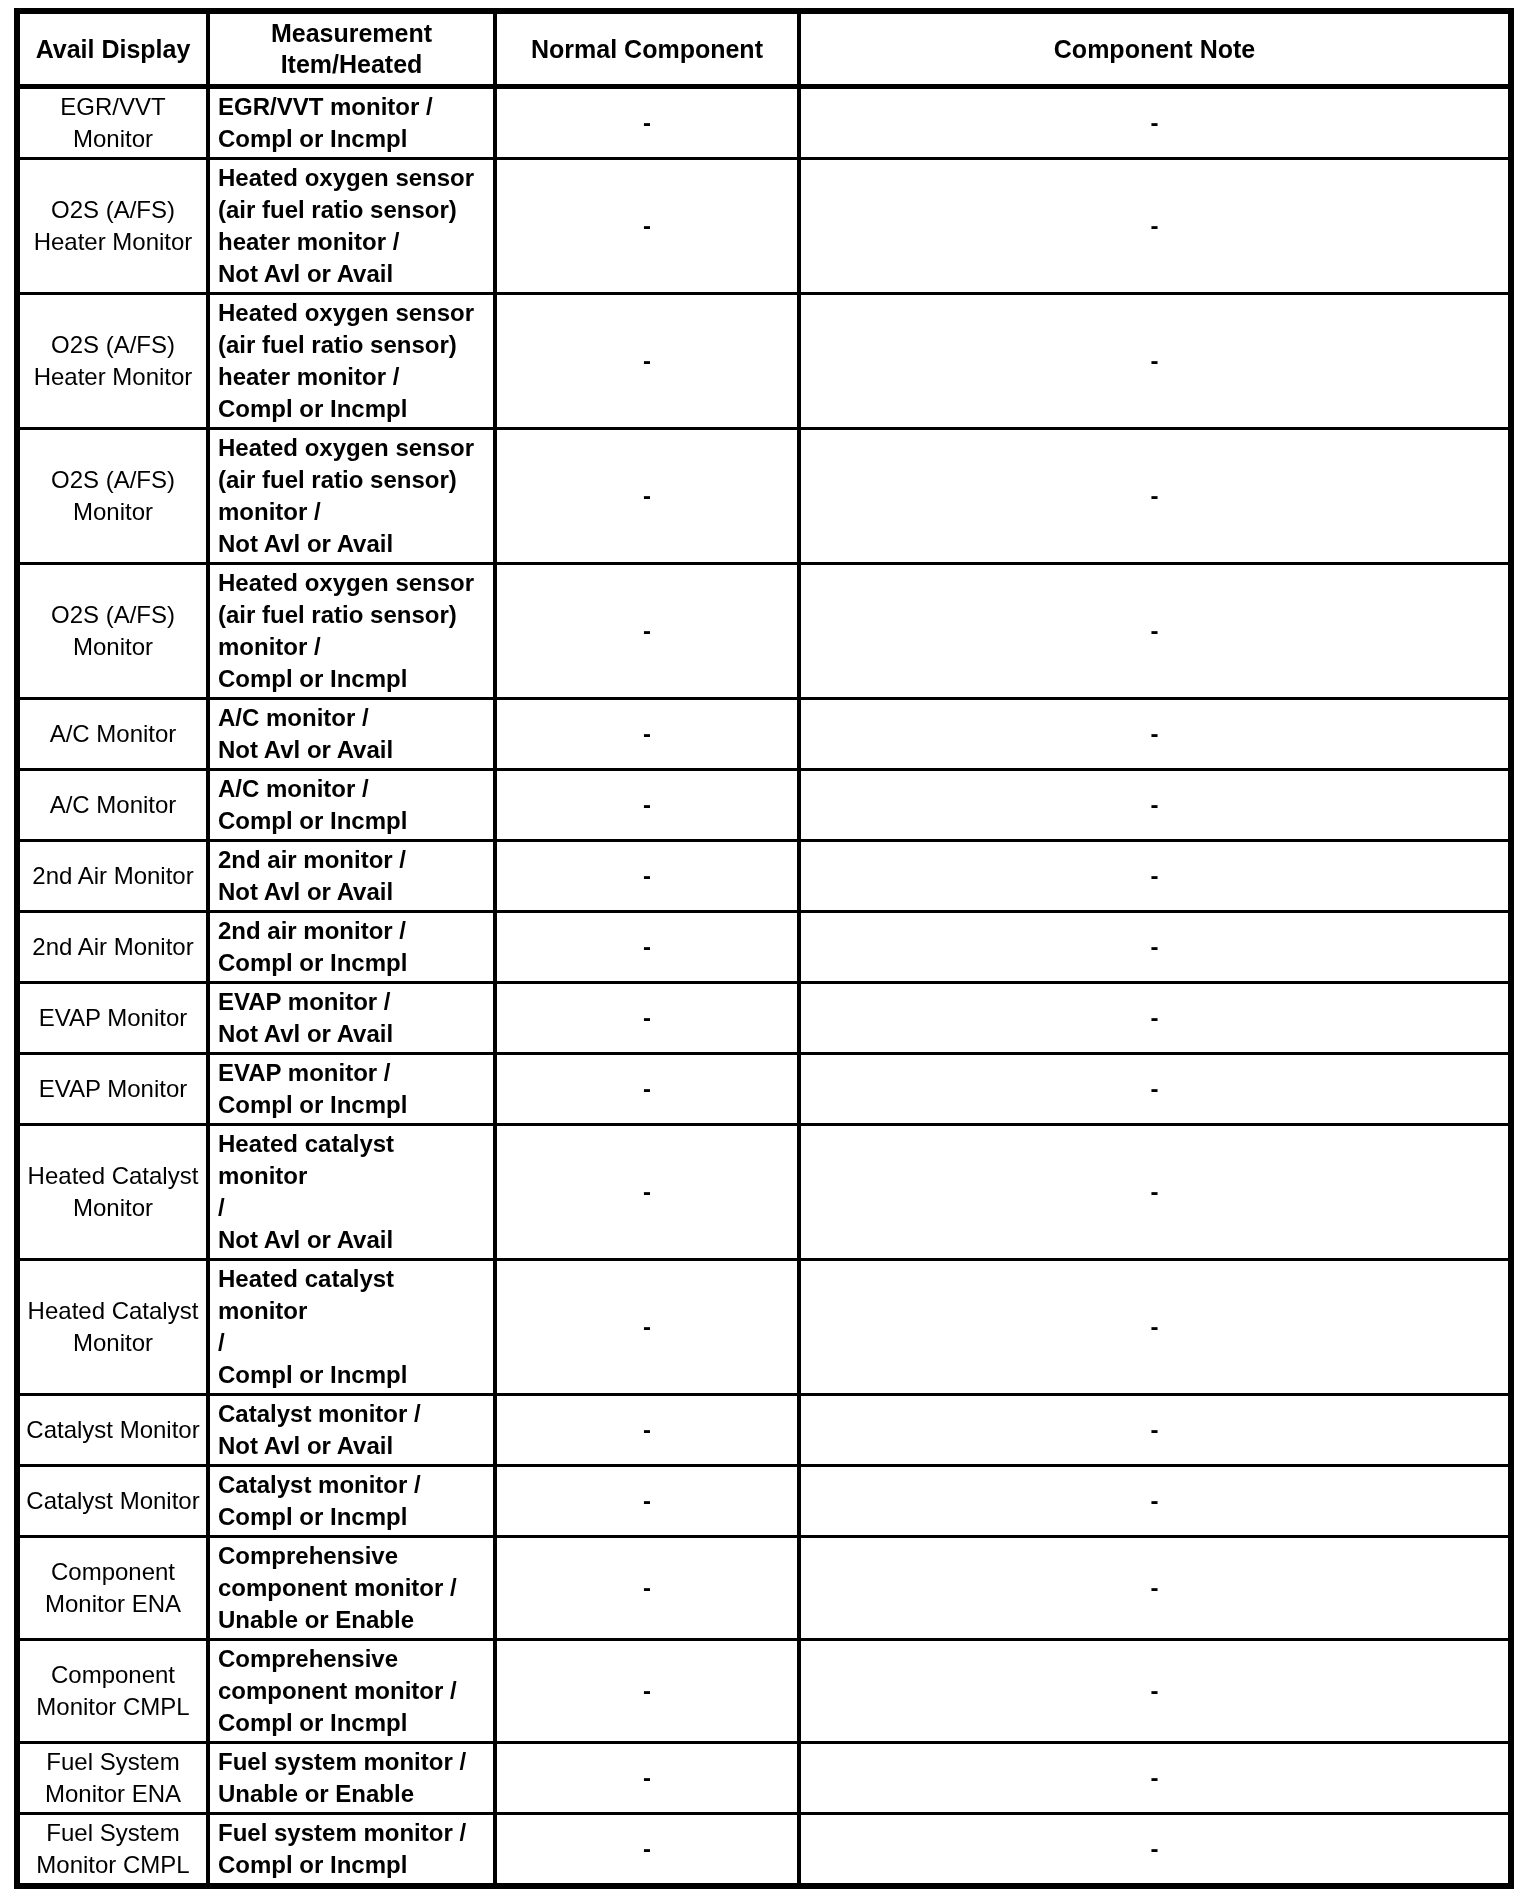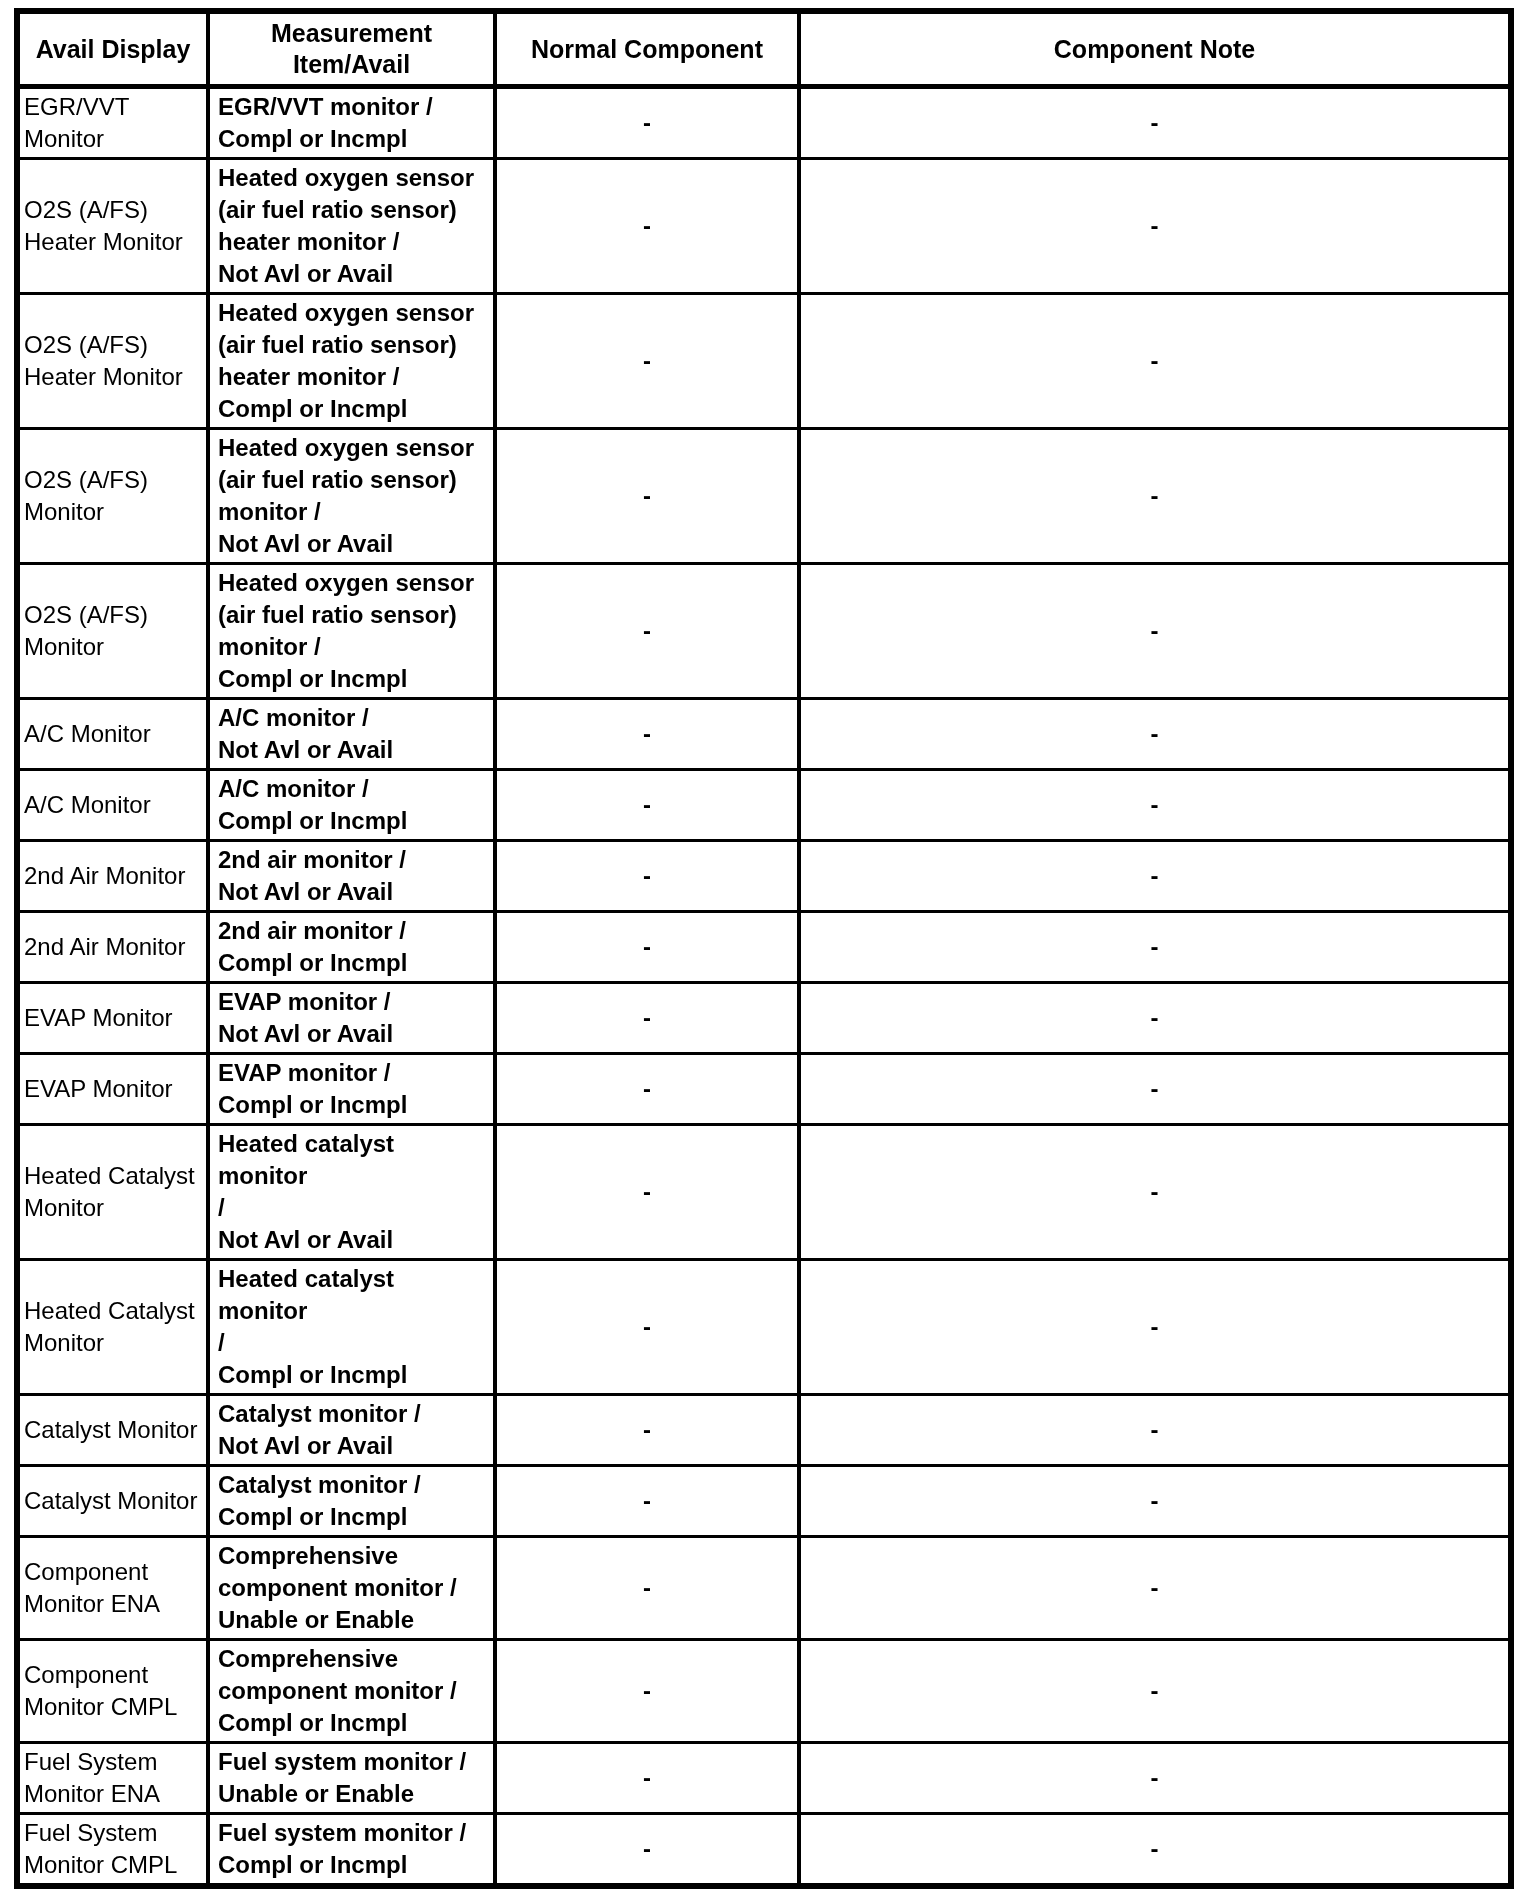--- a/index.html
+++ b/index.html
@@ -41,20 +41,21 @@
     line-height: 31px;
     text-align: center;
     height: 66px;
     border-bottom-width: 5px;
   }
   .diag-table td {
     font-size: 24px;
     line-height: 32px;
   }
   td.col-tester {
+    text-align: center;
   }
   td.col-item {
     text-align: left;
     padding-left: 8px;
     padding-right: 6px;
     font-weight: bold;
   }
   td.col-normal,
   td.col-note {
     text-align: center;
@@ -68,21 +69,21 @@
   <colgroup>
     <col style="width:191px">
     <col style="width:287px">
     <col style="width:304px">
     <col style="width:712px">
   </colgroup>
   <thead>
     <tr>
       <th>Avail Display</th>
       <th>Measurement
-Item/Avail</th>
+Item/Heated</th>
       <th>Normal Component</th>
       <th>Component Note</th>
     </tr>
   </thead>
   <tbody>
       <tr>
         <td class="col-tester">EGR/VVT
 Monitor</td>
         <td class="col-item">EGR/VVT monitor /
 Compl or Incmpl</td>

